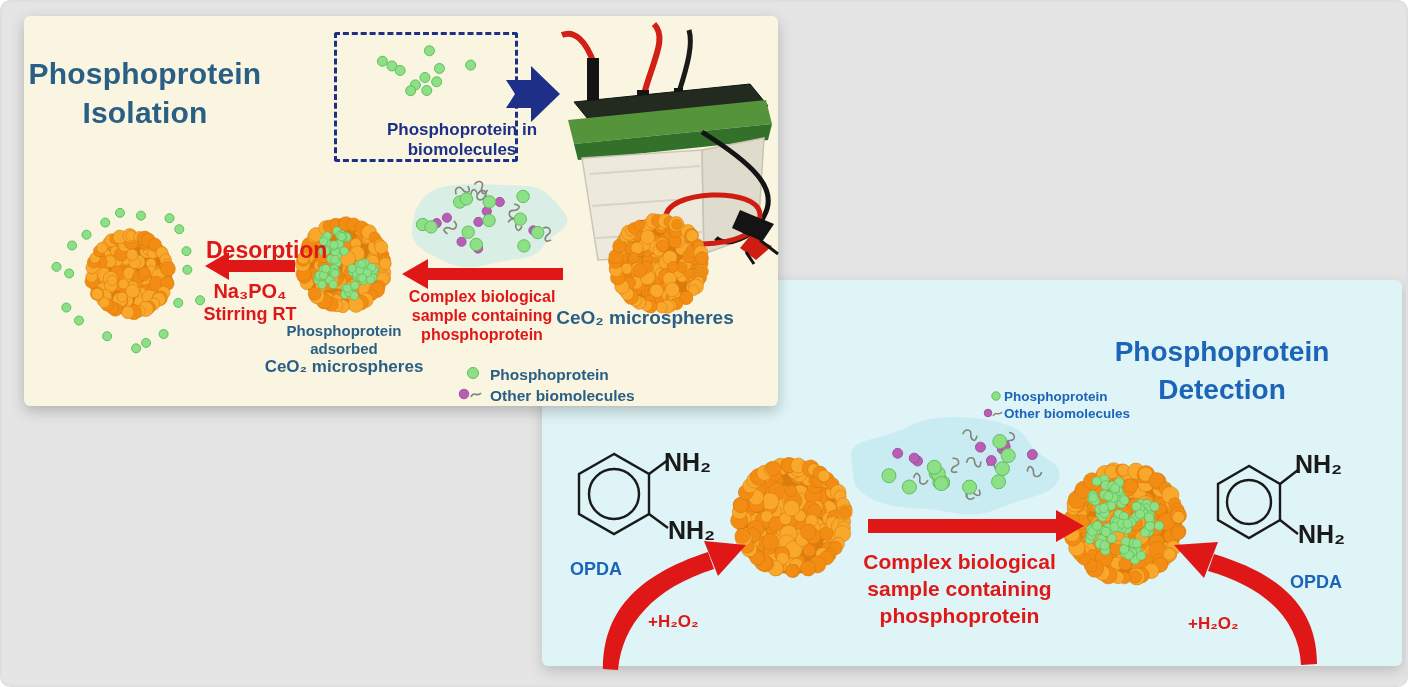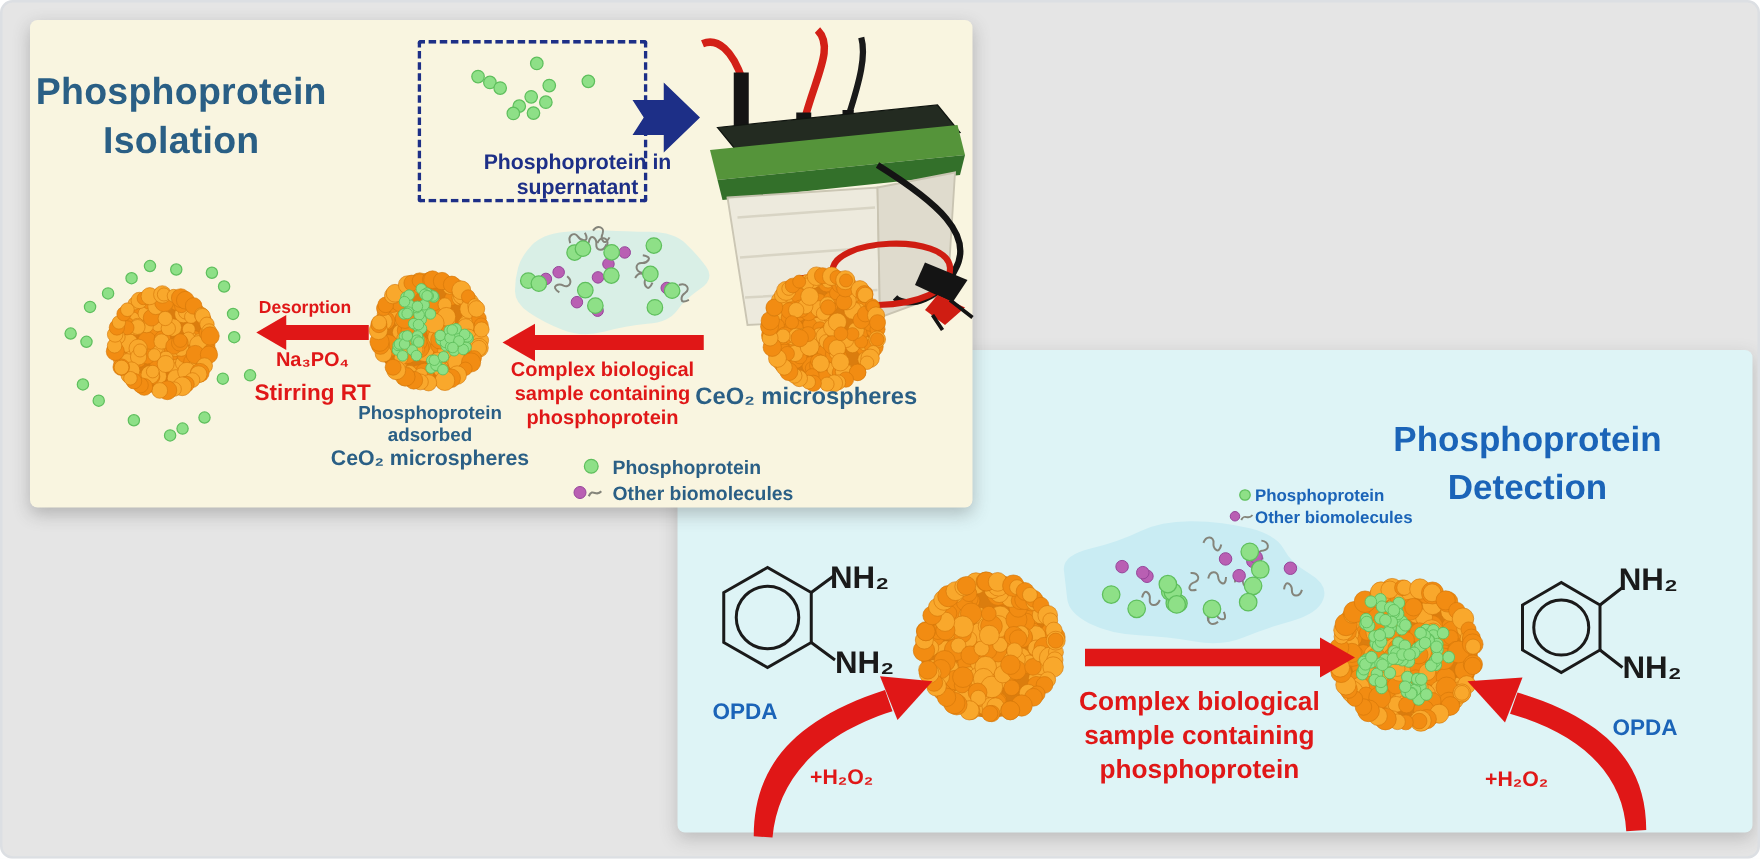--- a/index.html
+++ b/index.html
@@ -18,22 +18,22 @@
   #panel-iso{left:22px;top:14px;width:754px;height:390px;background:var(--panel-isolation-bg);
              border-radius:6px;box-shadow:0 5px 14px rgba(70,70,70,.32);z-index:2;}
   #panel-det{left:540px;top:278px;width:860px;height:386px;background:var(--panel-detection-bg);
              border-radius:6px;box-shadow:0 5px 14px rgba(70,70,70,.25);z-index:1;}
   #dashed-box{left:332px;top:30px;width:178px;height:124px;border:3px dashed var(--navy);
               border-radius:3px;z-index:3;}
   #gfx{left:0;top:0;width:1408px;height:687px;z-index:4;pointer-events:none;}
   .txt{z-index:5;}
   #iso-title{left:24px;top:52px;width:238px;font-size:30px;line-height:39px;letter-spacing:.2px;}
   #supernatant-label{left:332px;top:118px;width:178px;font-size:17px;line-height:20px;}
-  #desorption-label{left:184px;top:235px;width:116px;font-size:14px;}
-  #desorption-reagent{left:190px;top:278px;width:116px;font-size:16px;}
+  #desorption-label{left:204px;top:235px;width:116px;font-size:23px;}
+  #desorption-reagent{left:190px;top:278px;width:116px;font-size:20px;}
   #desorption-condition{left:190px;top:302px;width:116px;font-size:18px;}
   #adsorbed-label{left:258px;top:320px;width:168px;font-size:15px;line-height:18px;}
   #adsorbed-label .big{font-size:17px;}
   #complex-iso-label{left:395px;top:285px;width:170px;font-size:16px;line-height:19px;}
   #monodisperse-label{left:548px;top:306px;width:190px;font-size:17px;line-height:20px;}
   #monodisperse-label .big{font-size:19px;}
   #legend-iso{left:488px;top:362px;font-size:15.5px;line-height:21px;}
   #det-title{left:1100px;top:331px;width:240px;font-size:28px;line-height:38px;}
   #legend-det{left:1002px;top:386px;font-size:13.5px;line-height:17px;}
   .nh2{font-size:25px;}
@@ -1272,21 +1272,21 @@
     </g>
   </svg>
 
   <div id="iso-title" class="abs txt ctr b teal">
     <div>Phosphoprotein</div>
     <div>Isolation</div>
   </div>
 
   <div id="supernatant-label" class="abs txt ctr b navy">
     <div>Phosphoprotein in</div>
-    <div>supernatant</div>
+    <div>biomolecules</div>
   </div>
 
   <div id="desorption-label" class="abs txt ctr b red nw">Desorption</div>
   <div id="desorption-reagent" class="abs txt ctr b red nw">Na₃PO₄</div>
   <div id="desorption-condition" class="abs txt ctr b red nw">Stirring RT</div>
 
   <div id="adsorbed-label" class="abs txt ctr b teal">
     <div>Phosphoprotein</div>
     <div>adsorbed</div>
     <div class="big">CeO₂ microspheres</div>

